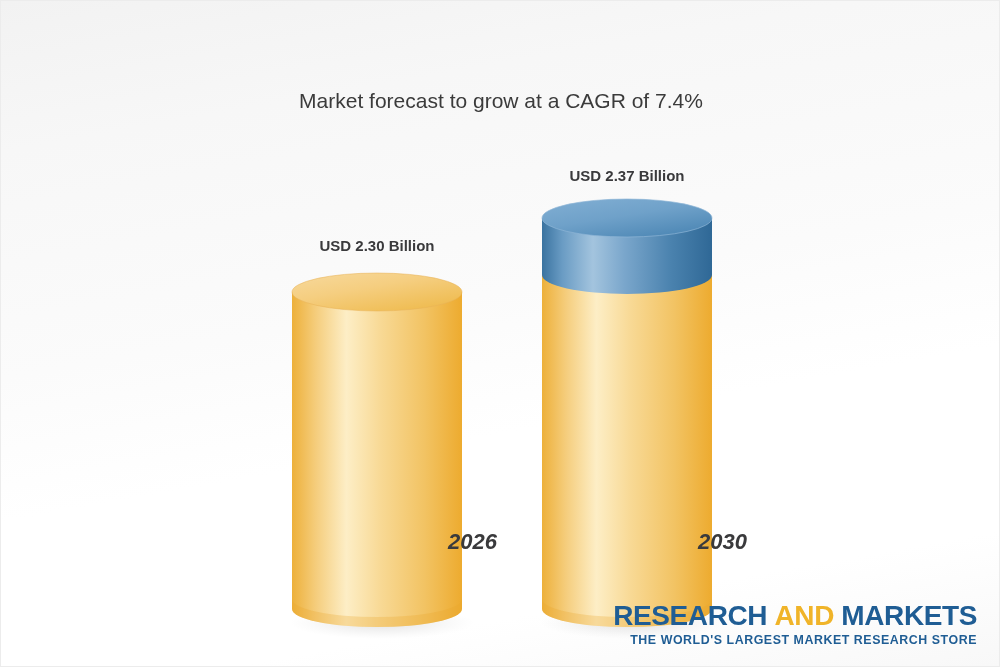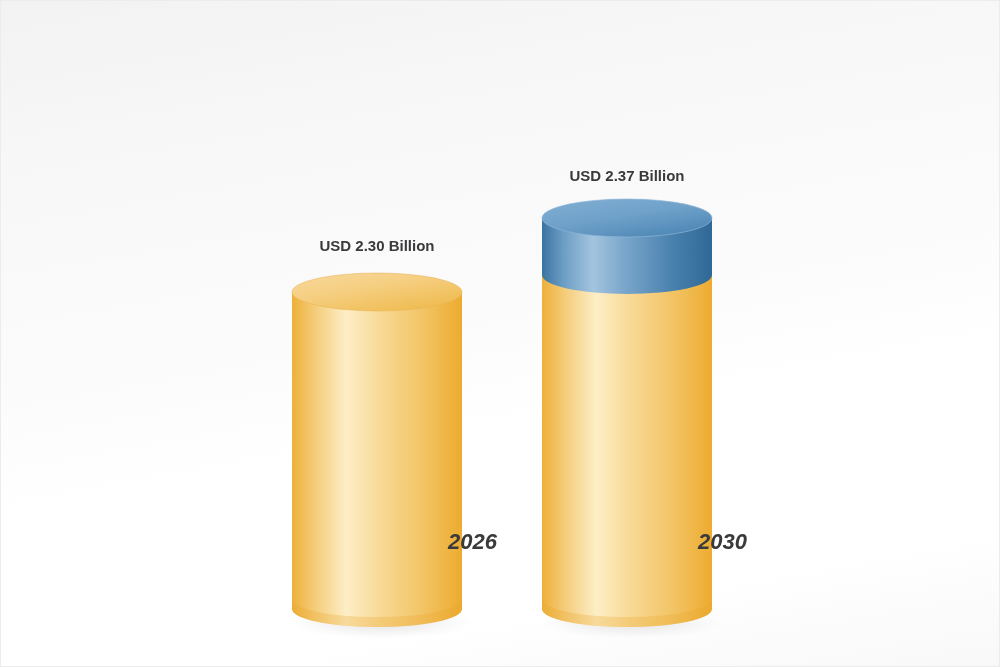--- a/index.html
+++ b/index.html
@@ -131,20 +131,21 @@
     letter-spacing: 0.55px;
     margin-top: 3px;
     white-space: nowrap;
   }
 </style>
 </head>
 <body>
 
 <div class="canvas">
 
+  <div class="subtitle">Market forecast to grow at a CAGR of 7.4%</div>
 
   <div class="plot">
 
     <div class="bar-group g2026">
       <div class="value-label">USD 2.30 Billion</div>
 
       <div class="cyl">
         <svg width="170" height="362" viewBox="0 0 170 362" xmlns="http://www.w3.org/2000/svg">
           <defs>
             <linearGradient id="yellowBody26" x1="0" y1="0" x2="1" y2="0">
@@ -226,14 +227,20 @@
           <ellipse cx="85" cy="15" rx="85" ry="19" fill="none" stroke="#8fb6d6" stroke-width="0.9" opacity="0.75"></ellipse>
         </svg>
       </div>
 
       <div class="year-label">2030</div>
     </div>
 
   </div>
 
 
+  <div class="logo">
+    <div class="logo-main">
+      <span>RESEARCH</span><span>&nbsp;</span><span class="and">AND</span><span>&nbsp;</span><span>MARKETS</span>
+    </div>
+    <div class="logo-tag">THE WORLD'S LARGEST MARKET RESEARCH STORE</div>
+  </div>
 
 </div>
 
 </body></html>

